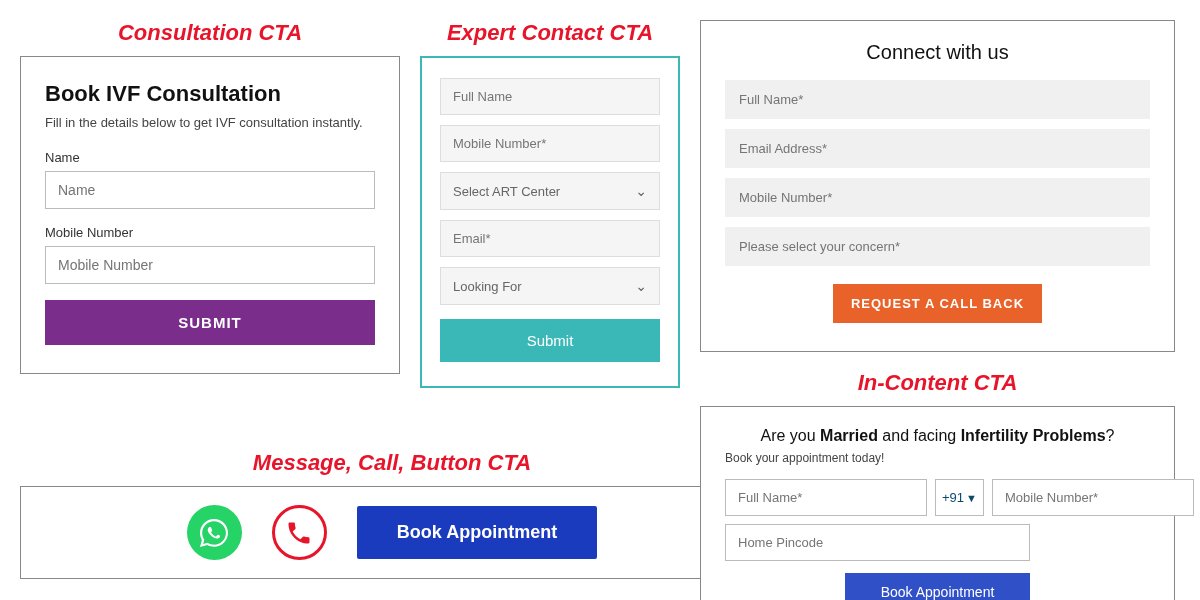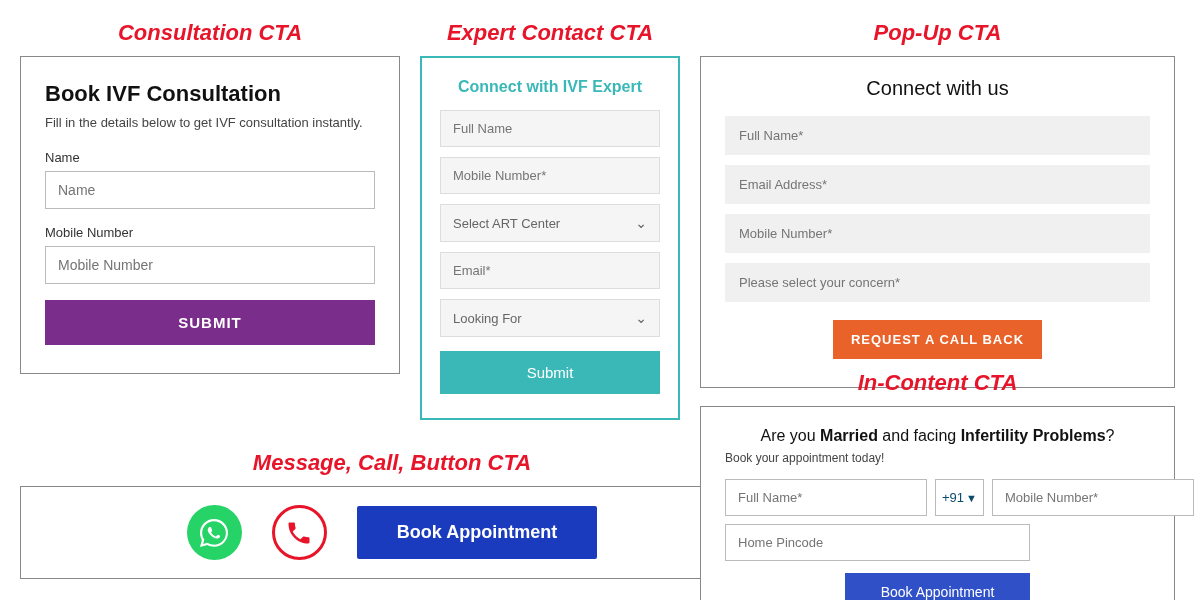--- a/index.html
+++ b/index.html
@@ -291,38 +291,36 @@
     <input type="text" placeholder="Name" style="">
     <label>Mobile Number</label>
     <input type="text" placeholder="Mobile Number" style="">
     <button class="submit-btn">SUBMIT</button>
   </div>
 </div>
 
 <div class="expert-cta-wrapper">
   <div class="section-title">Expert Contact CTA</div>
   <div class="expert-card">
-    <h3>Connect with IVF Expert</h3>
     <input type="text" placeholder="Full Name" style="">
     <input type="text" placeholder="Mobile Number*" style="">
     <div class="select-field">
       <span>Select ART Center</span>
       <span class="arrow">⌄</span>
     </div>
     <input type="text" placeholder="Email*" style="">
     <div class="select-field">
       <span>Looking For</span>
       <span class="arrow">⌄</span>
     </div>
     <button class="submit-btn">Submit</button>
   </div>
 </div>
 
 <div class="popup-cta-wrapper">
-  <div class="section-title">Pop-Up CTA</div>
   <div class="popup-card">
     <h3>Connect with us</h3>
     <input type="text" placeholder="Full Name*" style="">
     <input type="text" placeholder="Email Address*" style="">
     <input type="text" placeholder="Mobile Number*" style="">
     <input type="text" placeholder="Please select your concern*" style="">
     <button class="request-btn">REQUEST A CALL BACK</button>
   </div>
 </div>
 

